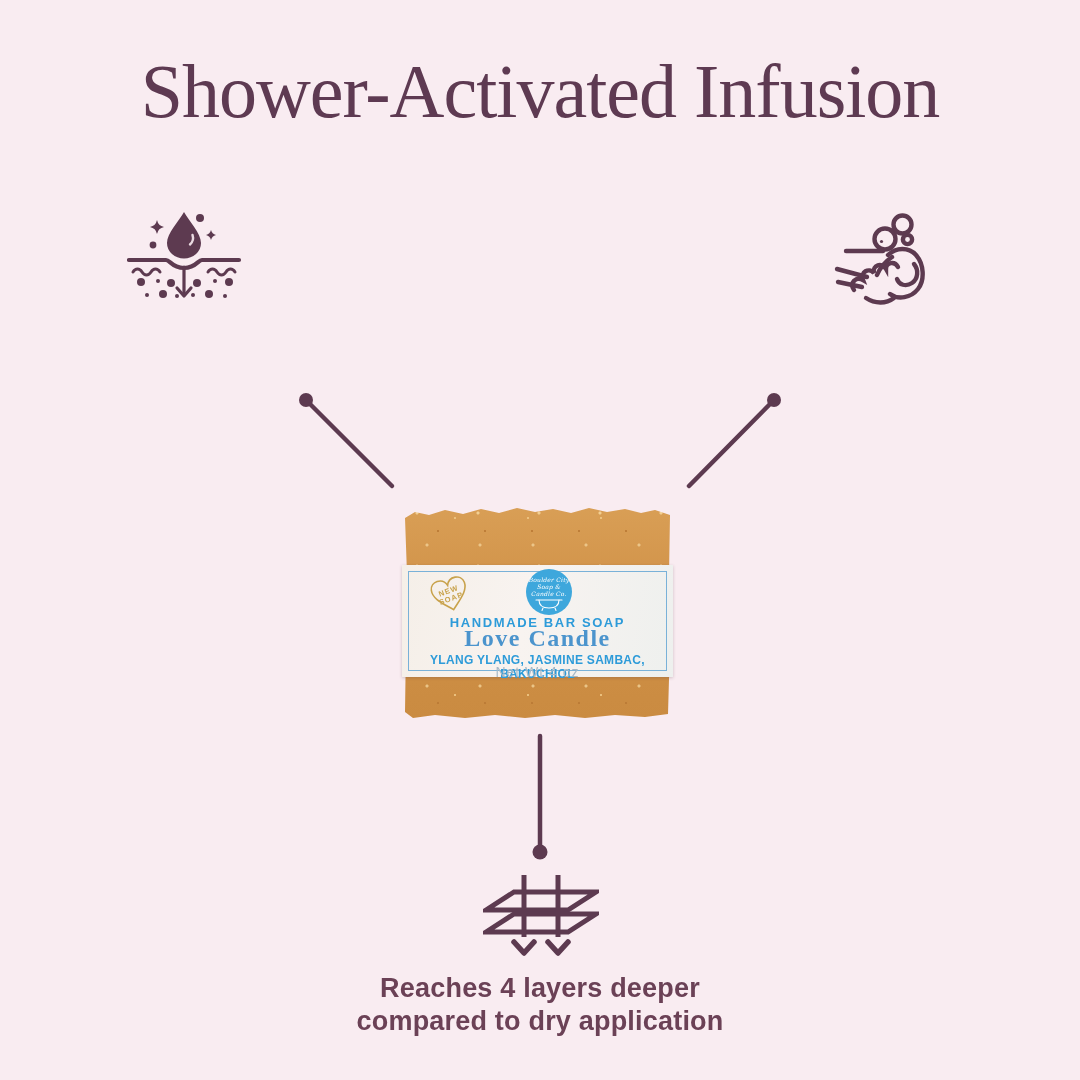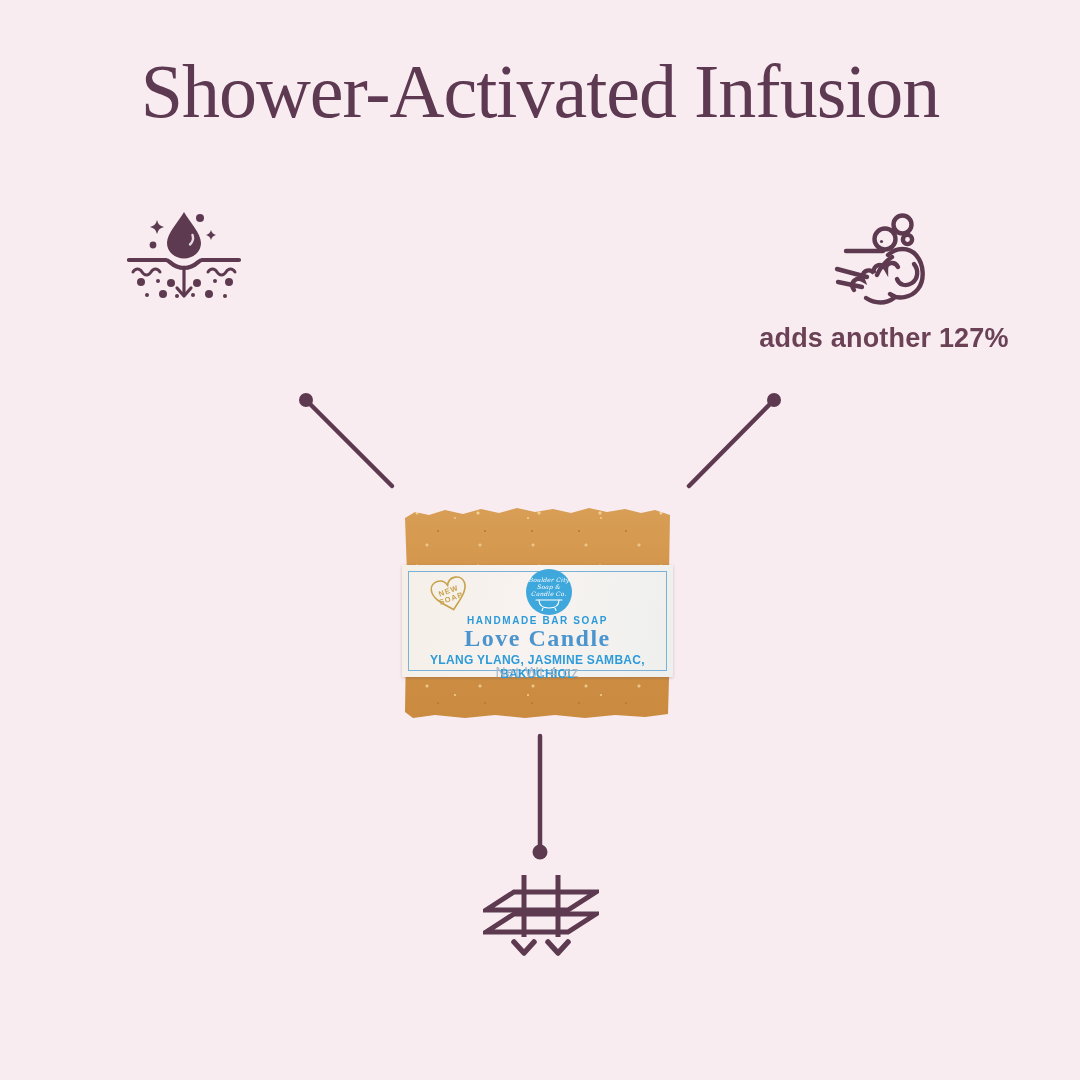--- a/index.html
+++ b/index.html
@@ -50,21 +50,21 @@
                  transform:rotate(-14deg); }
   .badge-text { position:absolute; left:0; top:16px; width:58px; text-align:center;
                 color:#c8a24b; font-size:7.5px; font-weight:bold; line-height:8px;
                 letter-spacing:1px; transform:rotate(-6deg); }
   .logo-circle { position:absolute; left:124px; top:4px; width:46px; height:46px;
                  border-radius:50%; background:#3ea7dc; color:#ffffff; text-align:center;
                  padding-top:7px; }
   .logo-line { font-family:"DejaVu Serif", serif; font-style:italic; font-size:6px;
                line-height:7px; letter-spacing:0.2px; }
   .label-type { position:absolute; left:0; top:50px; width:100%; text-align:center;
-                color:#2d9bd9; font-size:10px; font-weight:bold; letter-spacing:1.6px; }
+                color:#2d9bd9; font-size:13px; font-weight:bold; letter-spacing:1.6px; }
   .label-name { position:absolute; left:0; top:60px; width:100%; text-align:center;
                 font-family:"Liberation Serif", serif; font-weight:bold; font-size:24px;
                 color:#4b94cd; letter-spacing:1.5px; }
   .label-ingredients { position:absolute; left:0; top:88px; width:100%; text-align:center;
                 color:#2d9bd9; font-size:12px; font-weight:bold; letter-spacing:0.3px; }
   .label-weight { position:absolute; left:0; top:99px; width:100%; text-align:center;
                 color:#a6b8c6; font-size:14px; letter-spacing:1px; }
 </style>
 </head>
 <body>
@@ -124,21 +124,20 @@
       <circle cx="306" cy="400" r="7" stroke="none"></circle>
       <line x1="774" y1="400" x2="689" y2="486"></line>
       <circle cx="774" cy="400" r="7" stroke="none"></circle>
       <line x1="540" y1="736" x2="540" y2="850"></line>
       <circle cx="540" cy="852" r="7.5" stroke="none"></circle>
     </g>
   </svg>
 
 
   <div class="callout-text right">
-    <div>adds another 127%</div>
   </div>
 
   <div class="soap"></div>
 
   <div class="label">
     <div class="label-border"></div>
 
     <div class="label-badge">
       <svg width="58" height="56" viewBox="0 0 58 56" fill="none">
         <path d="M29,14 C32,5 45,6 46,15 C47,24 37,31 29,39 C21,31 11,24 12,15 C13,6 26,5 29,14 Z" stroke="#c8a24b" stroke-width="1.6"></path>
@@ -168,14 +167,18 @@
 
   <svg class="icon layers" width="116" height="94" viewBox="0 0 116 94" fill="none" stroke="#5d3a50" stroke-width="5" stroke-linejoin="miter">
     <path d="M3,36 L31,18 L113,18 L85,36 Z"></path>
     <path d="M3,58 L31,40 L113,40 L85,58 Z"></path>
     <line x1="41" y1="1" x2="41" y2="63"></line>
     <line x1="75" y1="1" x2="75" y2="63"></line>
     <path d="M31,68 L41,79 L51,68" stroke-width="5.5" stroke-linecap="round" stroke-linejoin="round"></path>
     <path d="M65,68 L75,79 L85,68" stroke-width="5.5" stroke-linecap="round" stroke-linejoin="round"></path>
   </svg>
 
+  <div class="callout-text bottom">
+    <div>Reaches 4 layers deeper</div>
+    <div>compared to dry application</div>
+  </div>
 
 </div>
 
 </body></html>

